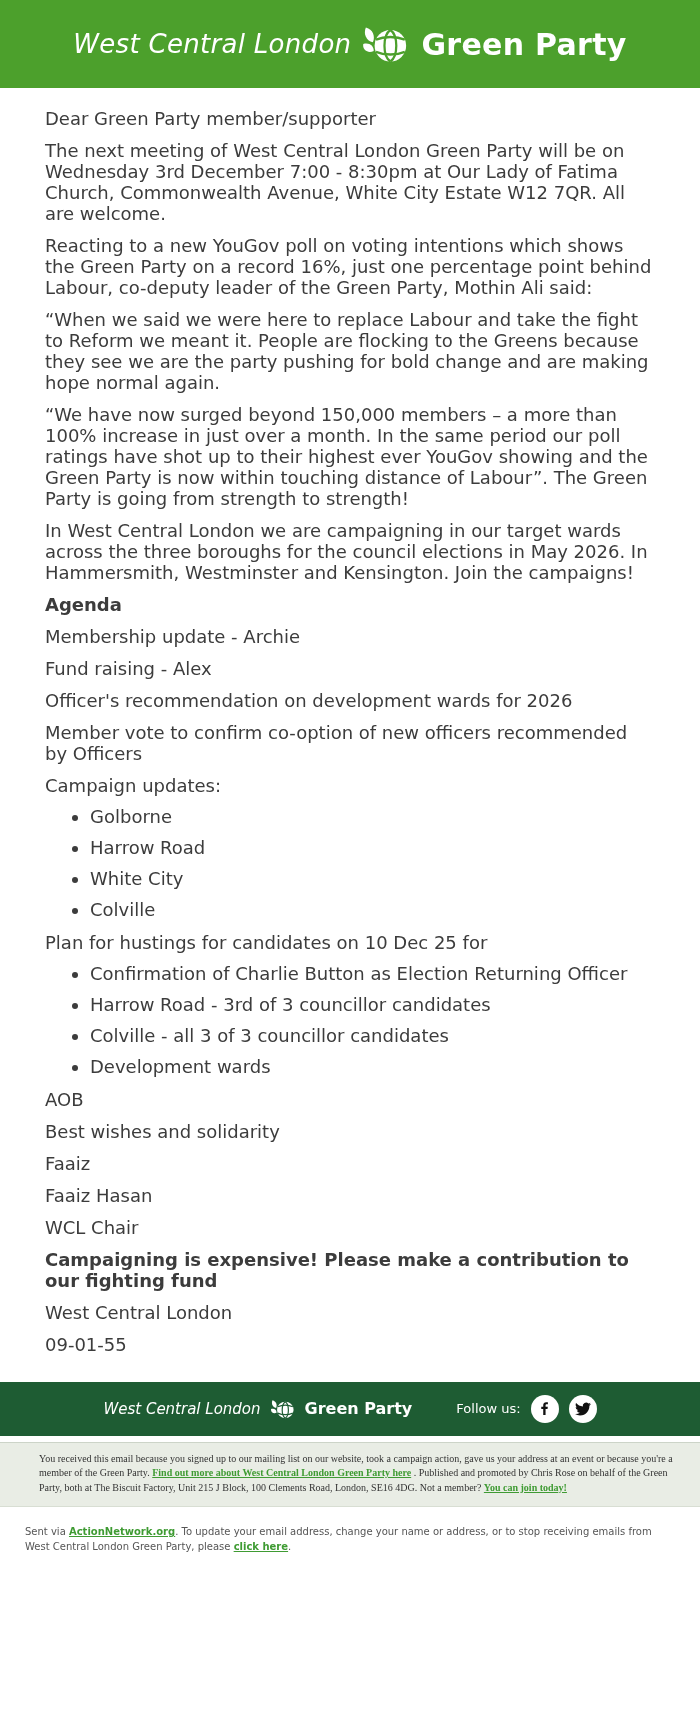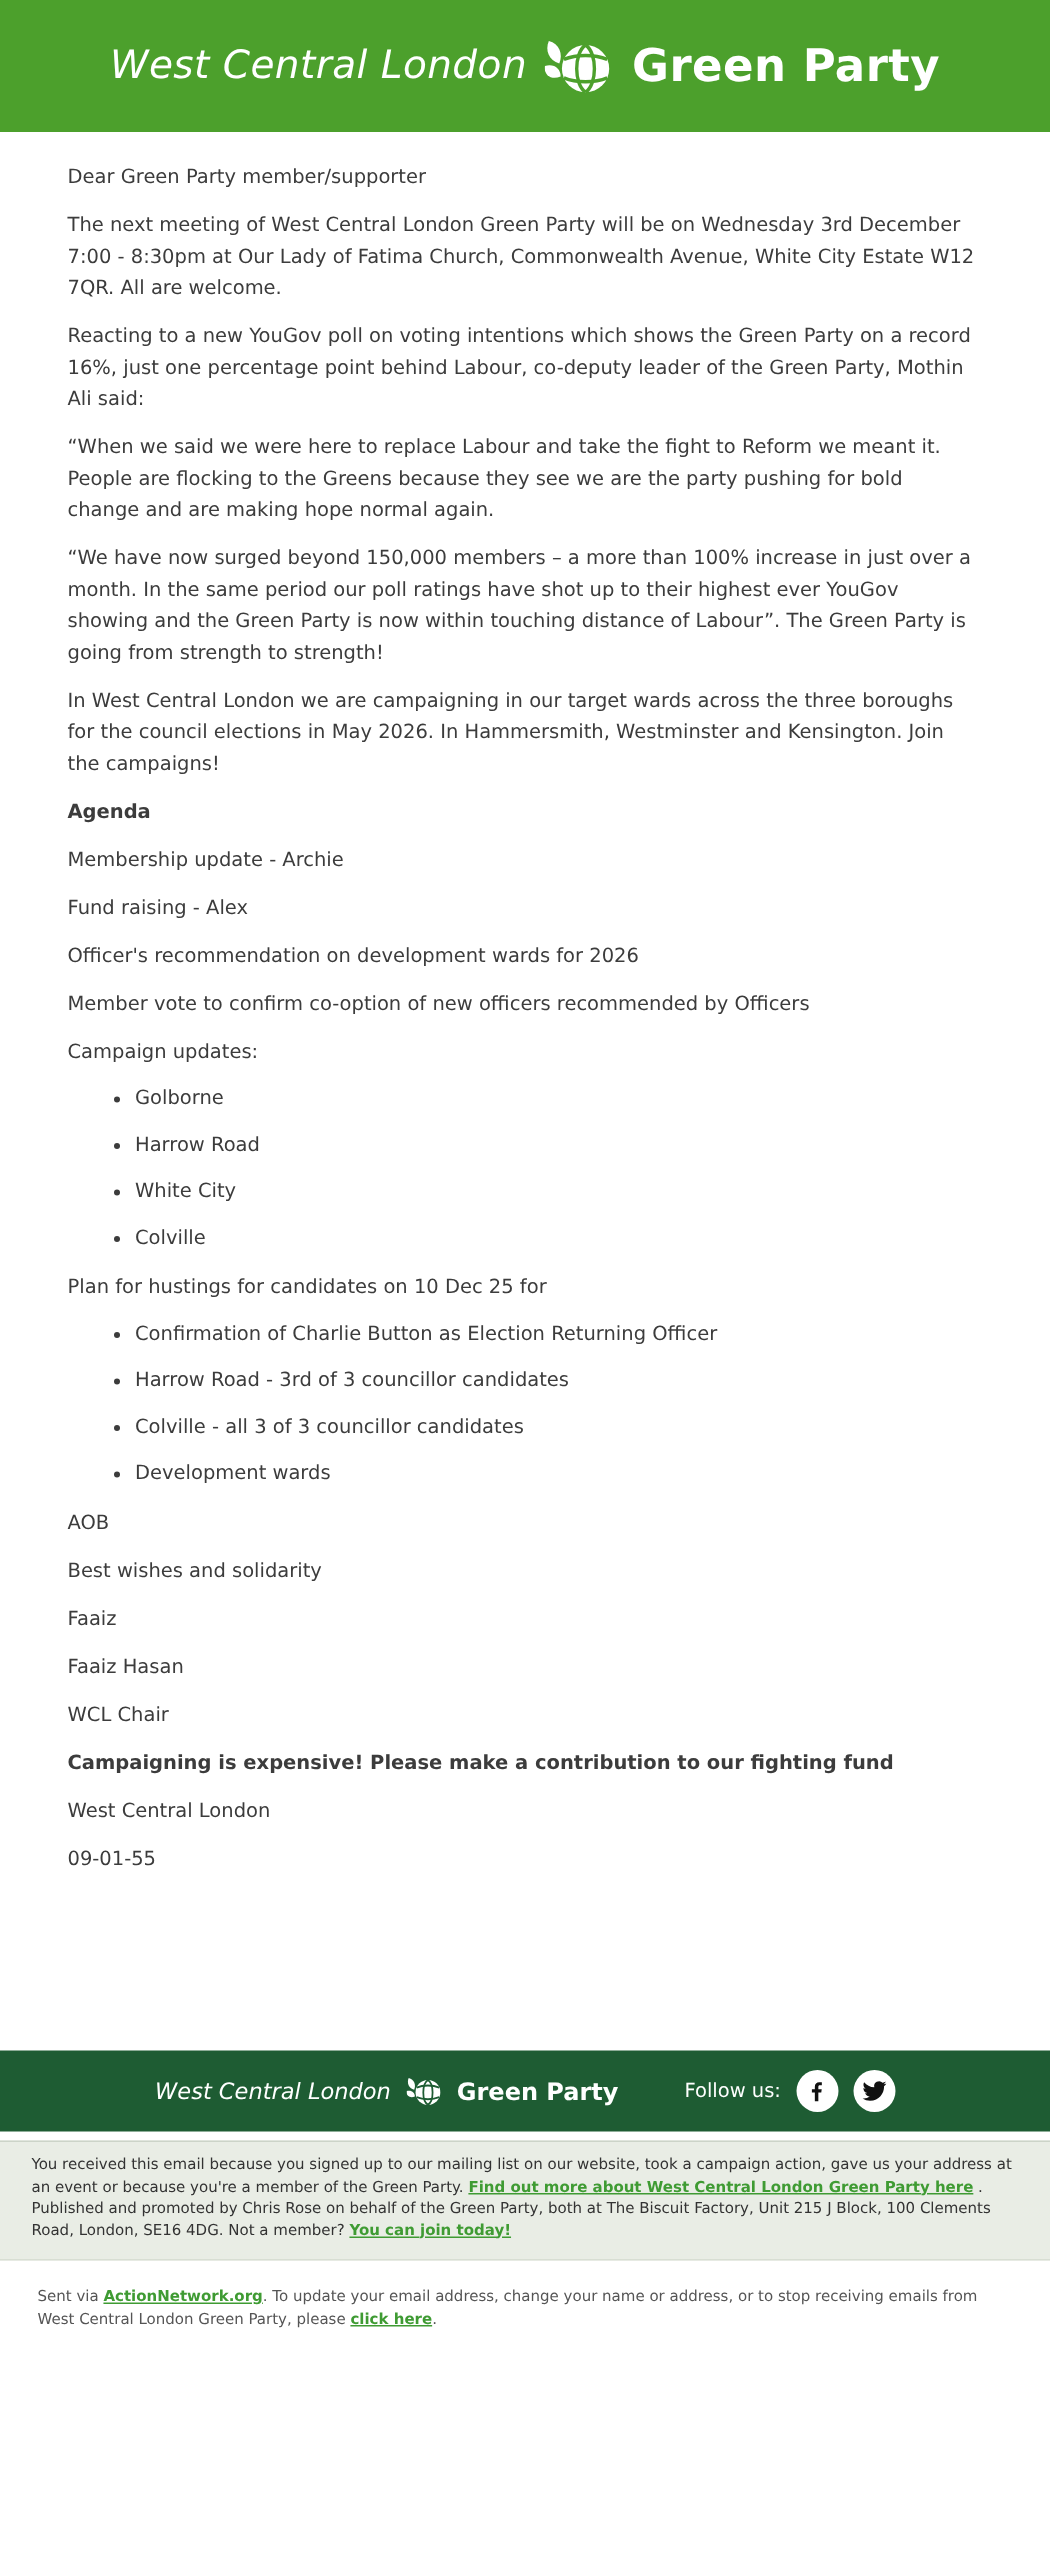--- a/index.html
+++ b/index.html
@@ -22,21 +22,21 @@
     display:flex;align-items:center;justify-content:center;gap:12px;flex:0 0 auto;
   }
   .brand-left{color:#fff;font-style:italic;font-size:26px;letter-spacing:.3px;}
   .brand-right{color:#fff;font-weight:bold;font-size:30px;letter-spacing:.3px;}
   .logo{display:inline-flex;align-items:center;}
   .masthead .logo-fill{fill:#ffffff;}
   .masthead .logo-line{stroke:var(--header-green,#4ca02c);fill:none;stroke-width:2.6;}
   
   .content{
     padding:20px 48px 0 45px;color:var(--text-color,#3c3c3c);
-    font-size:13px;line-height:21px;flex:0 0 auto;
+    font-size:18px;line-height:21px;flex:0 0 auto;
   }
   .content p{margin:0 0 11px 0;}
   .content p.bold{font-weight:bold;}
   .content ul{margin:0 0 12px 0;padding-left:34px;}
   .content li{margin:11px;line-height:20px;}
   
   .footer-bar{
     margin-top:auto;height:54px;background:var(--footer-green,#1e5c33);
     display:flex;align-items:center;justify-content:center;gap:10px;color:#fff;flex:0 0 auto;
   }
@@ -47,21 +47,21 @@
   .follow-label{font-size:13px;margin-left:34px;}
   .social-icon{
     width:28px;height:28px;border-radius:50%;background:#ffffff;
     display:inline-flex;align-items:center;justify-content:center;cursor:pointer;
   }
   .social-icon svg{display:block;}
   
   .footer-info{
     margin-top:6px;background:var(--footer-info-bg,#e9ede5);
     border-top:1px solid #ccd4c8;border-bottom:1px solid #d8ded3;
-    padding:9px 25px 11px 21px;font-size:10px;line-height:14.5px;color:#333;flex:0 0 auto;
+    padding:9px 25px 11px 39px;font-size:10px;line-height:14.5px;color:#333;flex:0 0 auto;font-family:Liberation Serif, serif;
   }
   .footer-info a,{color:var(--link-green,#3f9b33);}
   .footer-info a{color:var(--link-green,#3f9b33);font-weight:bold;text-decoration:underline;cursor:pointer;}
   
   .sent-via{
     padding:17px 25px 0 25px;font-size:10px;line-height:15px;color:#555;flex:0 0 auto;
   }
   .sent-via a{color:var(--link-green,#3f9b33);font-weight:bold;text-decoration:underline;cursor:pointer;}
   .bottom-pad{height:140px;flex:0 0 auto;}
 </style>

